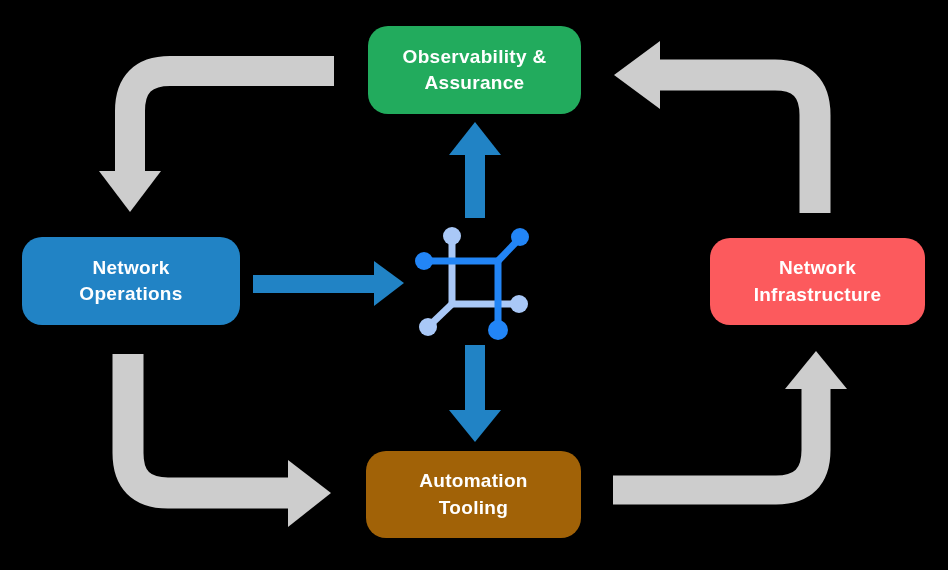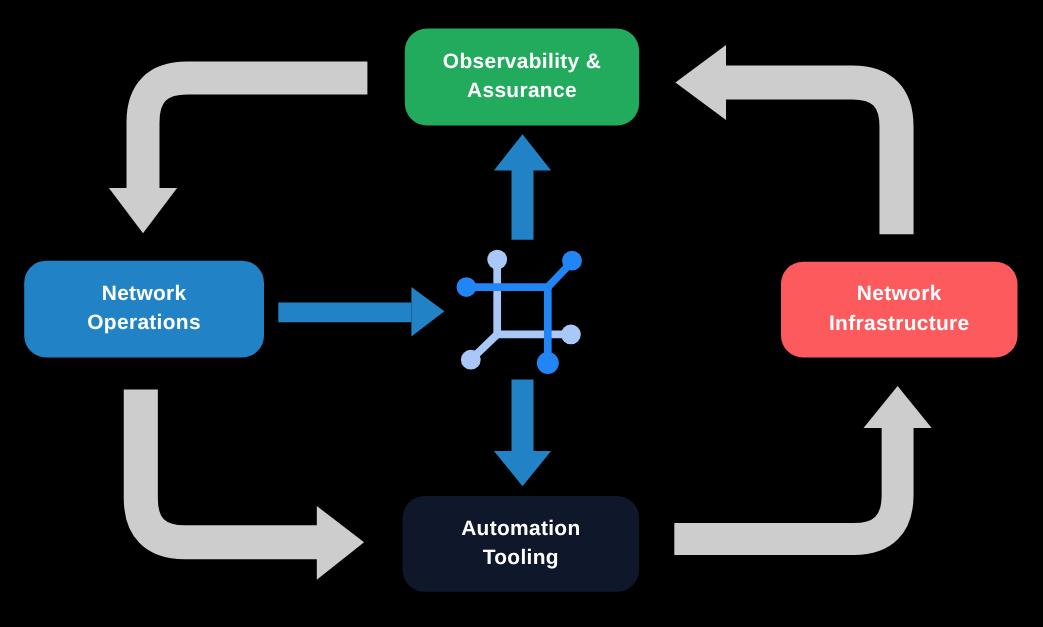--- a/index.html
+++ b/index.html
@@ -32,21 +32,21 @@
     color: #FFFFFF;
     font-size: 19px;
     font-weight: 600;
     line-height: 1.38;
     letter-spacing: 0.3px;
     white-space: pre-line;
   }
   #node-observability { left: 368px; top:  26px; width: 213px; height: 88px; background: #22AB5D; }
   #node-operations    { left:  22px; top: 237px; width: 218px; height: 88px; background: #2183C5; }
   #node-infrastructure{ left: 710px; top: 238px; width: 215px; height: 87px; background: #FC5A5D; }
-  #node-automation    { left: 366px; top: 451px; width: 215px; height: 87px; background: #0f172a; }
+  #node-automation    { left: 366px; top: 451px; width: 215px; height: 87px; background: #a16207; }
 </style>
 </head>
 <body>
 
 <div id="canvas">
 
   <svg id="arrow-layer" viewBox="0 0 948 570" xmlns="http://www.w3.org/2000/svg">
 
     <g>
       <path d="M 334 71 L 170 71 Q 130 71 130 111 L 130 173" fill="none" stroke="#CDCDCD" stroke-width="30"></path>

